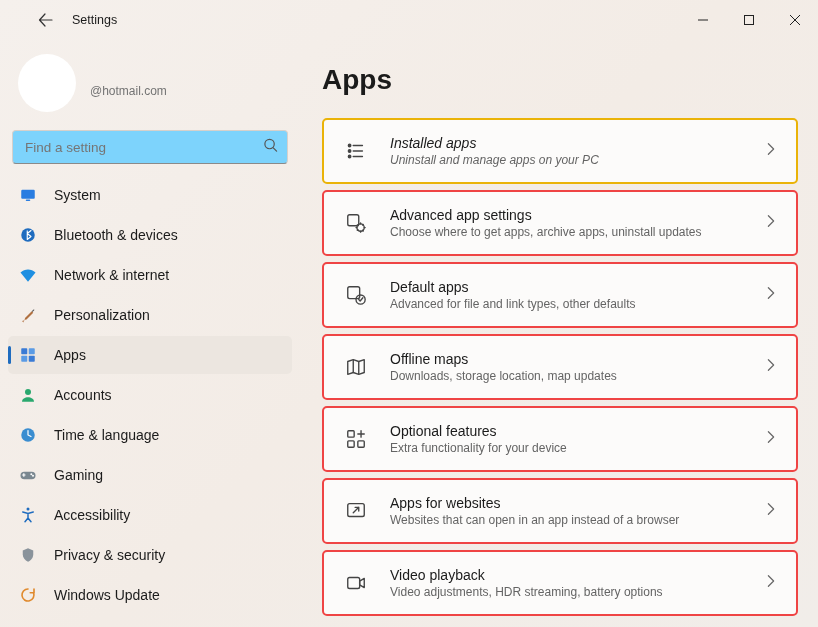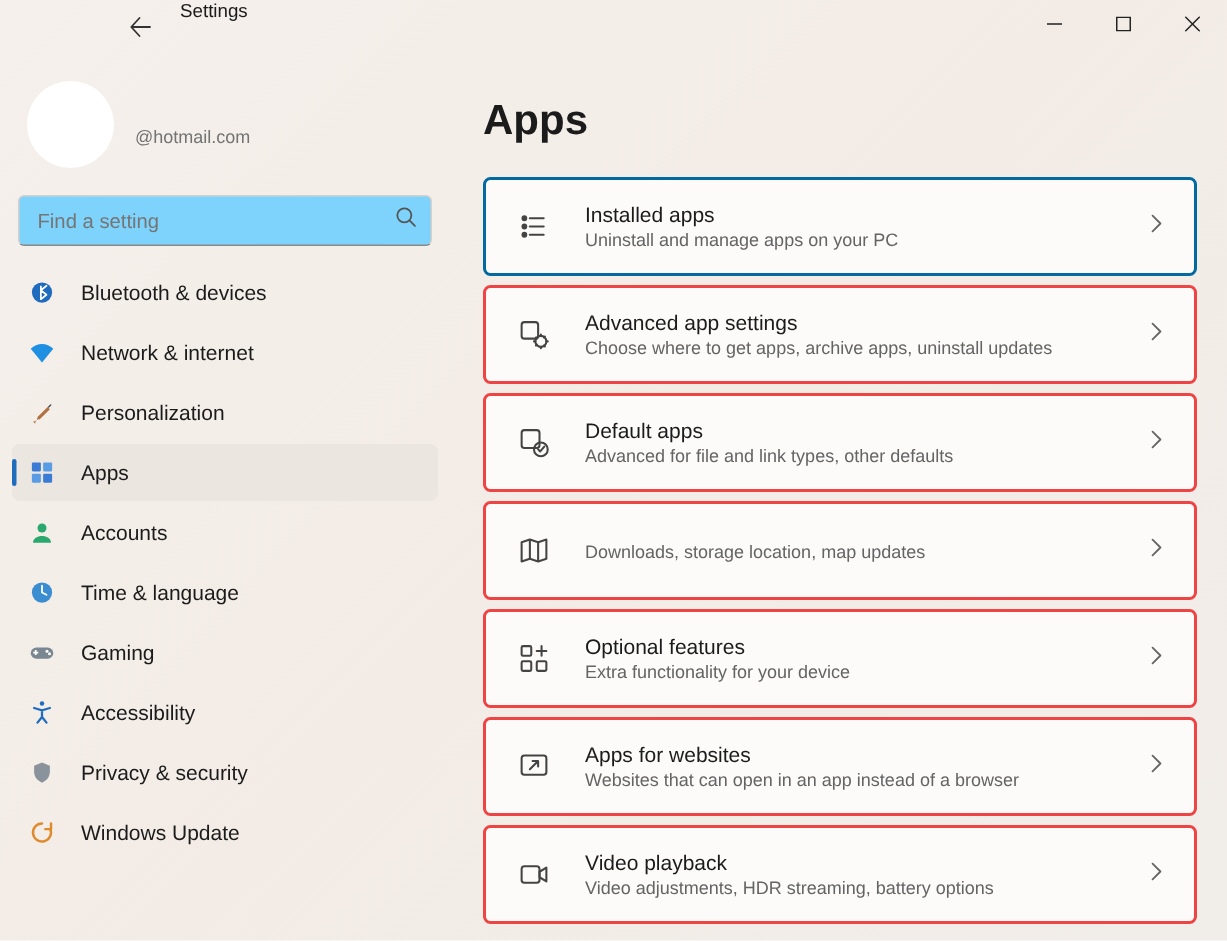--- a/index.html
+++ b/index.html
@@ -5,22 +5,22 @@
   * { box-sizing: border-box; margin: 0; padding: 0; font-family: "Segoe UI", -apple-system, sans-serif; }
   html, body { width: 818px; height: 627px; overflow: hidden; }
   body {
     background: linear-gradient(135deg, #f5f0ec 0%, #f3ece6 50%, #f1ede9 100%);
     color: #1b1b1b;
   }
 
   .titlebar {
     height: 40px;
     display: flex;
+    align-items: center;
     padding: 0 0 0 28px;
-    margin-left: 48px;
   }
   .back-btn {
     width: 36px; height: 36px;
     display: flex; align-items: center; justify-content: center;
     border-radius: 4px;
   }
   .tb-title { font-size: 12.5px; margin-left: 8px; }
   .tb-spacer { flex: 1; }
   .tb-controls { display: flex; }
   .tb-btn { width: 46px; height: 32px; display: flex; align-items: center; justify-content: center; }
@@ -87,21 +87,21 @@
 
   .cards { display: flex; flex-direction: column; gap: 6px; padding-bottom: 20px; }
   .card {
     display: flex; align-items: center;
     background: #fcfbfa;
     border: 2px solid #ef4444;
     border-radius: 5px;
     min-height: 66px;
     padding: 12px 18px 12px 20px;
   }
-  .card.hl { border: 2px solid #0369a1; }
+  .card.hl { border: 2px solid #eab308; font-style: italic; }
   .card-icon { width: 24px; height: 24px; display: flex; align-items: center; justify-content: center; color: #444; margin-right: 22px; flex-shrink: 0; }
   .card-body { flex: 1; }
   .card-title { font-size: 14px; color: #1b1b1b; }
   .card-sub { font-size: 12px; color: #646464; margin-top: 2px; }
   .chev { color: #555; flex-shrink: 0; }
 
   ::-webkit-scrollbar { width: 4px; }
   ::-webkit-scrollbar-thumb { background: #c9c3bd; border-radius: 2px; }
 </style>
 </head>
@@ -152,20 +152,29 @@
             <circle cx="7" cy="7" r="5" stroke="#555" stroke-width="1.3" fill="none"></circle>
             <path d="M11 11l3.5 3.5" stroke="#555" stroke-width="1.3" stroke-linecap="round"></path>
           </svg>
       </span>
     </div>
 
     <nav class="nav" id="nav">
         <div class="nav-item">
           <span class="nav-icon">
             <svg width="18" height="18" viewBox="0 0 24 24">
+              <rect x="3" y="5" width="18" height="12" rx="1.5" fill="#2a7de1"></rect>
+              <rect x="9" y="18" width="6" height="2" rx="1" fill="#2a7de1"></rect>
+            </svg>
+          </span>
+          <span>System</span>
+        </div>
+        <div class="nav-item">
+          <span class="nav-icon">
+            <svg width="18" height="18" viewBox="0 0 24 24">
               <circle cx="12" cy="12" r="9" fill="#1f6cbf"></circle>
               <path d="M11 6v12l5-4-5-4 5-4-5 4" stroke="#fff" stroke-width="1.5" fill="none" stroke-linejoin="round"></path>
             </svg>
           </span>
           <span>Bluetooth &amp; devices</span>
         </div>
         <div class="nav-item">
           <span class="nav-icon">
             <svg width="20" height="20" viewBox="0 0 24 24">
               <path d="M12 20l9-11c-5-5-13-5-18 0l9 11z" fill="#1f8fe1"></path>
@@ -306,20 +315,21 @@
             </svg></span>
         </div>
         <div class="card">
           <span class="card-icon">
             <svg width="22" height="22" viewBox="0 0 24 24" stroke="#444" stroke-width="1.5" fill="none" stroke-linejoin="round">
               <path d="M3 6l6-2 6 2 6-2v14l-6 2-6-2-6 2z"></path>
               <path d="M9 4v14M15 6v14"></path>
             </svg>
           </span>
           <div class="card-body">
+            <div class="card-title">Offline maps</div>
             <div class="card-sub">Downloads, storage location, map updates</div>
           </div>
           <span class="chev"><svg width="14" height="14" viewBox="0 0 16 16">
               <path d="M5 2l6 6-6 6" stroke="#666" stroke-width="1.4" fill="none" stroke-linecap="round" stroke-linejoin="round"></path>
             </svg></span>
         </div>
         <div class="card">
           <span class="card-icon">
             <svg width="22" height="22" viewBox="0 0 24 24" stroke="#444" stroke-width="1.5" fill="none">
               <rect x="3" y="3" width="7" height="7" rx="1"></rect>

